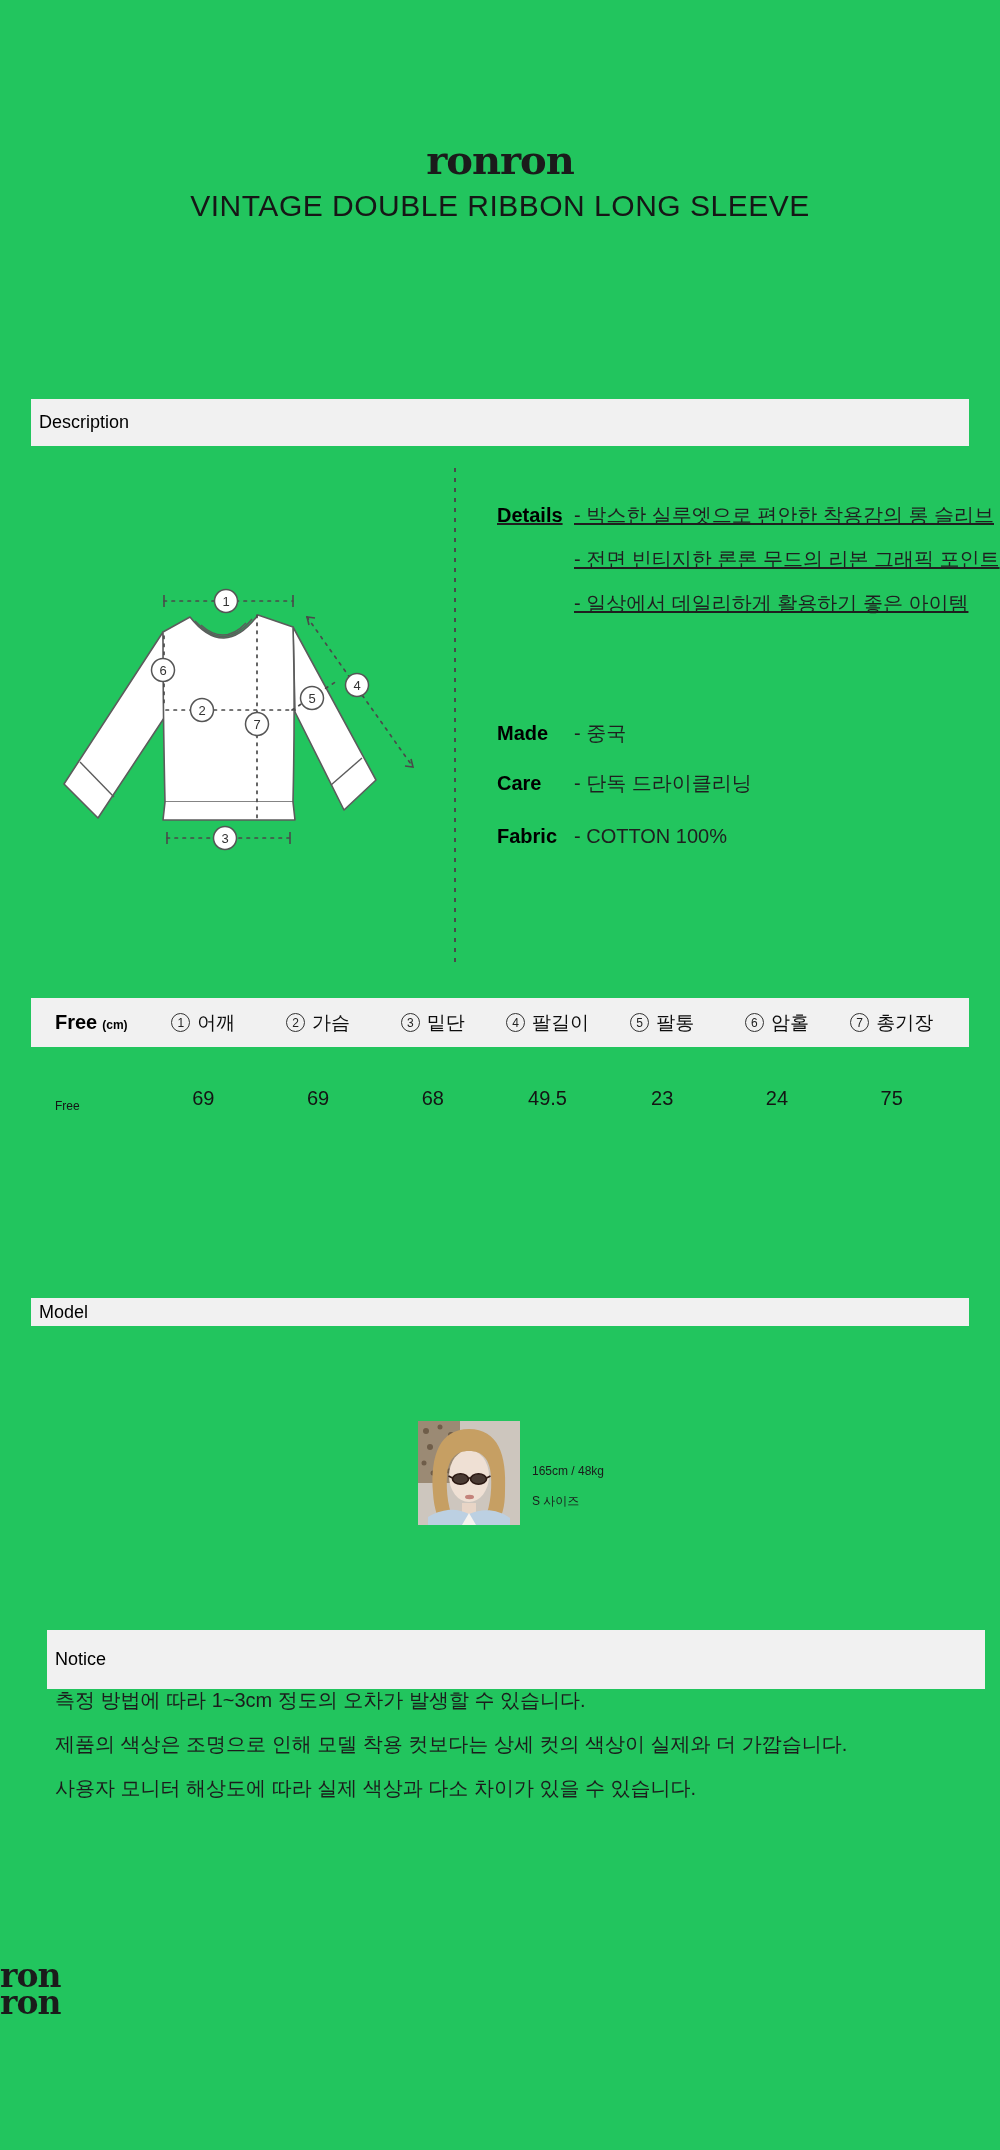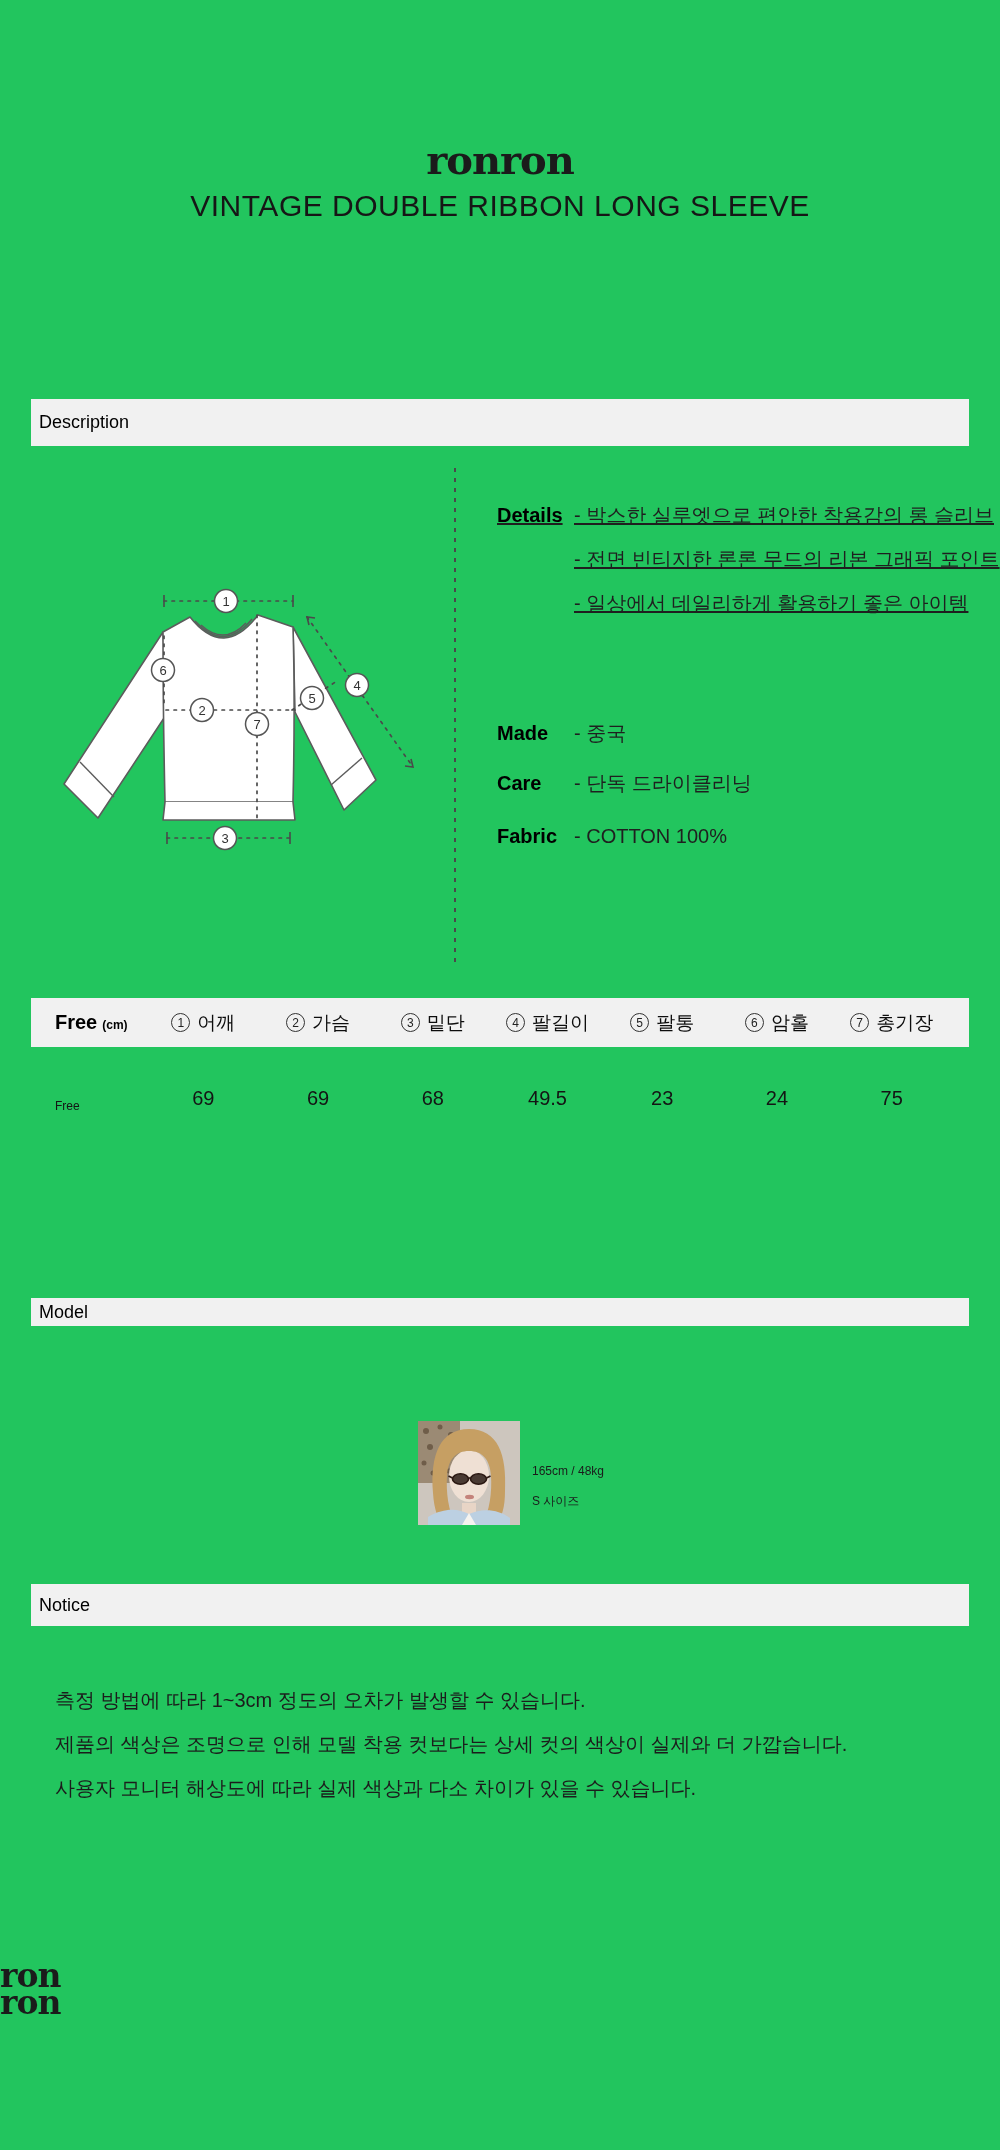--- a/index.html
+++ b/index.html
@@ -12,21 +12,21 @@
     letter-spacing:-1px; color:#1b1b1b; }
   .product-title { position:absolute; top:189px; left:0; width:100%; text-align:center;
     font-size:30px; font-weight:500; letter-spacing:0.5px; color:#161616; }
 
   
   .section-bar { position:absolute; left:31px; width:938px; background:#f1f1f1;
     display:flex; align-items:center; padding-left:8px; box-sizing:border-box;
     font-size:18px; font-weight:400; color:#000; }
   .bar-desc   { top:399px; height:47px; }
   .bar-model  { top:1298px; height:28px; }
-  .bar-notice { top:1584px; height:42px; }
+  .bar-notice { top:1630px; height:59px;margin-left:16px; }
 
   
   .diagram { position:absolute; left:40px; top:552px; width:395px; height:312px; }
   .v-sep { position:absolute; left:454px; top:468px; width:2px; height:496px;
     background:repeating-linear-gradient(to bottom,#4a4a4a 0 4px,transparent 4px 10px); }
 
   .details-block { position:absolute; left:497px; top:481px; width:496px; font-size:20px; color:#1f1f1f; }
   .d-row { position:absolute; left:0; display:flex; width:100%; }
   .d-row.r-details { top:12px;text-decoration:underline; }
   .d-row.r-made    { top:230px; }

